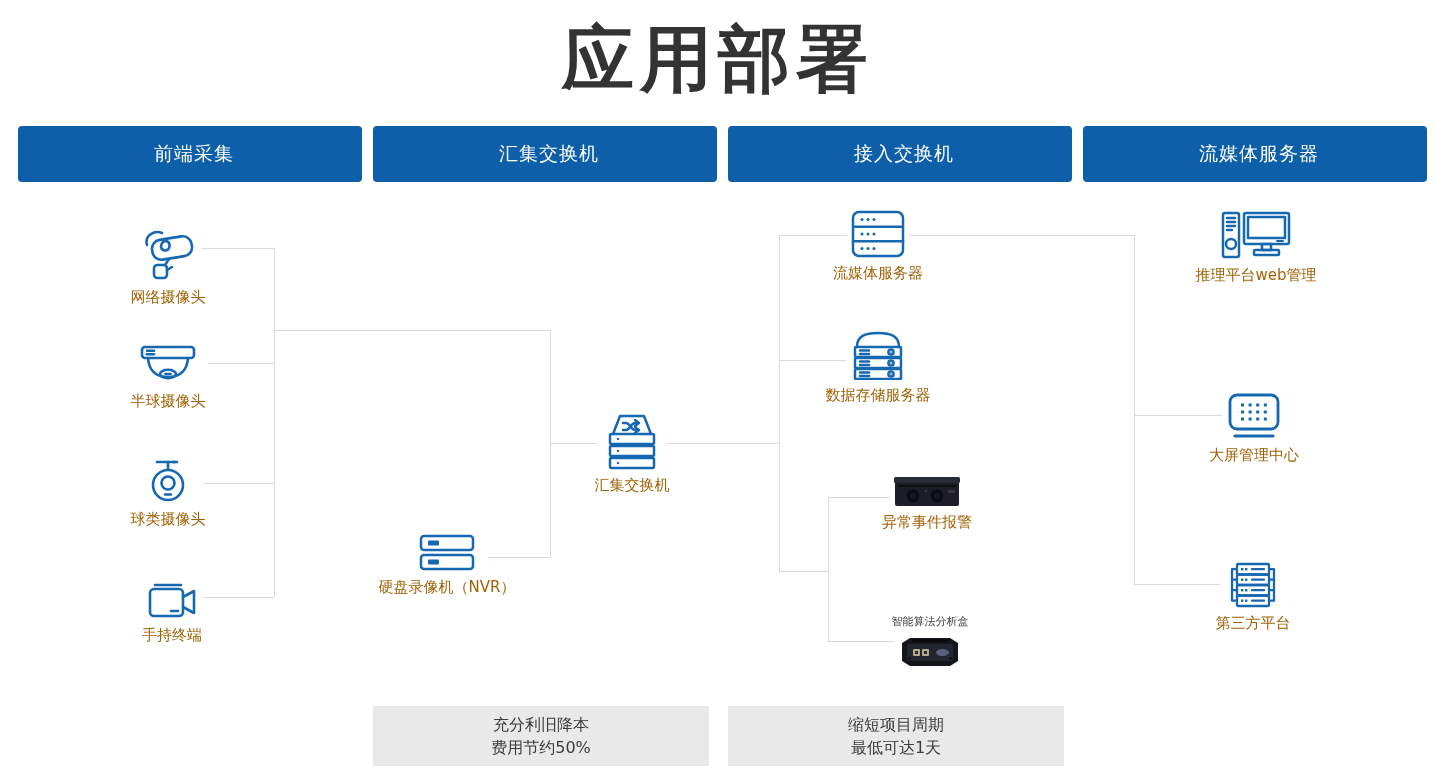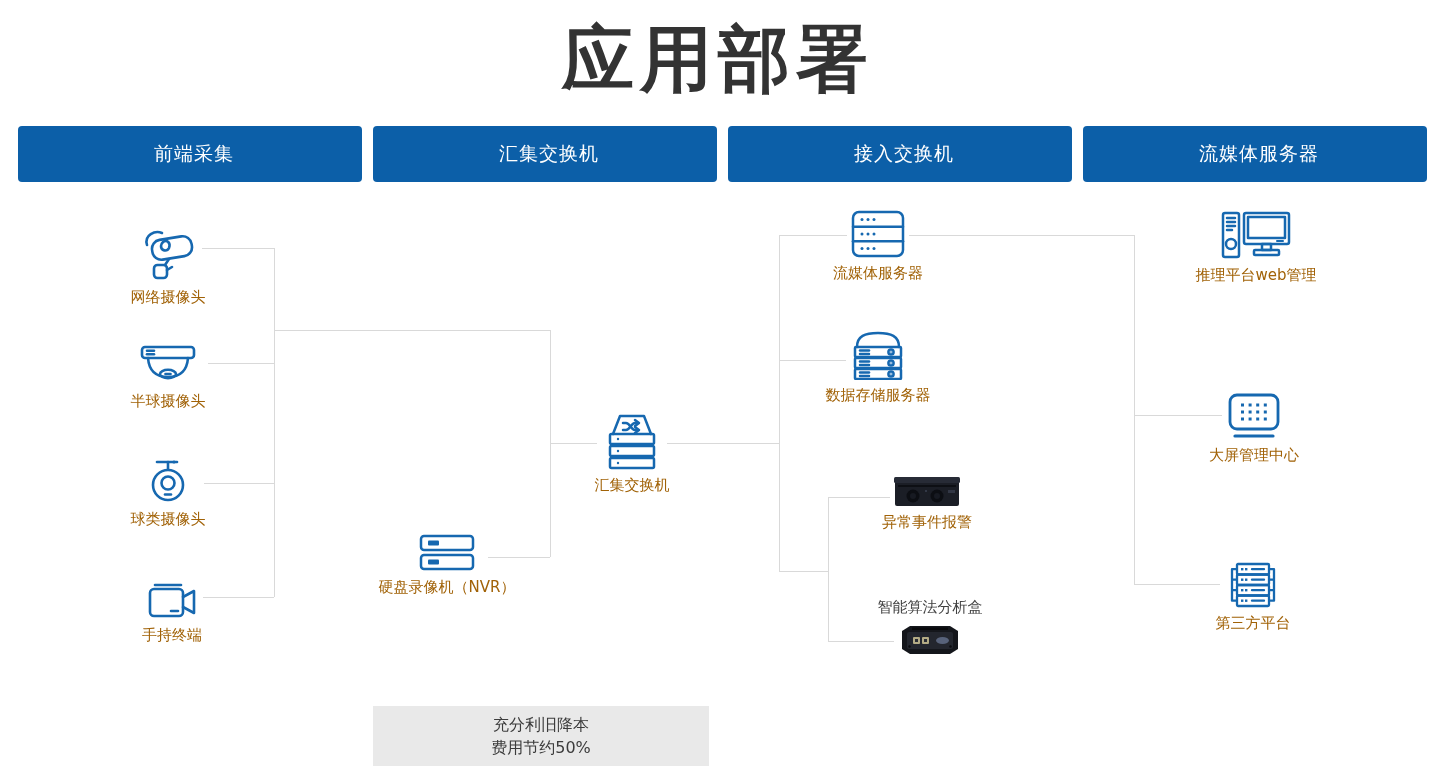--- a/index.html
+++ b/index.html
@@ -22,21 +22,21 @@
     color:#3c3c3c;font-size:16px;line-height:1.45;z-index:3;text-align:center;
   }
   .line-h,.line-v{position:absolute;background:#d9d9d9;z-index:1;}
   .line-h{height:1px;}
   .line-v{width:1px;}
   .node{
     position:absolute;display:flex;flex-direction:column;align-items:center;z-index:2;
   }
   .node .iconbox{background:#ffffff;display:flex;align-items:center;justify-content:center;padding:0 4px;}
   .node .nlabel{font-size:15px;color:#a16207;margin-top:6px;white-space:nowrap;}
-  .node .nlabel-top{font-size:15px;color:#404040;margin-bottom:8px;white-space:nowrap;}
+  .node .nlabel-top{font-size:11px;color:#404040;margin-bottom:8px;white-space:nowrap;margin-top:16px;}
   svg{display:block;}
 </style>
 </head>
 <body>
 
 <div id="canvas">
 
   <h1 class="page-title">应用部署</h1>
 
   <div class="header-bar" style="left:18px">
@@ -309,14 +309,18 @@
         <path d="M46,7.2 H50 V38.7 H46 M50,17.7 H46 M50,28.2 H46"></path>
       </svg>
     </span>
     <span class="nlabel">第三方平台</span>
   </div>
 
   <div class="footer-bar" style="left:373px">
     <span>充分利旧降本</span>
     <span>费用节约50%</span>
   </div>
+  <div class="footer-bar" style="left:728px">
+    <span>缩短项目周期</span>
+    <span>最低可达1天</span>
+  </div>
 
 </div>
 
 </body></html>

